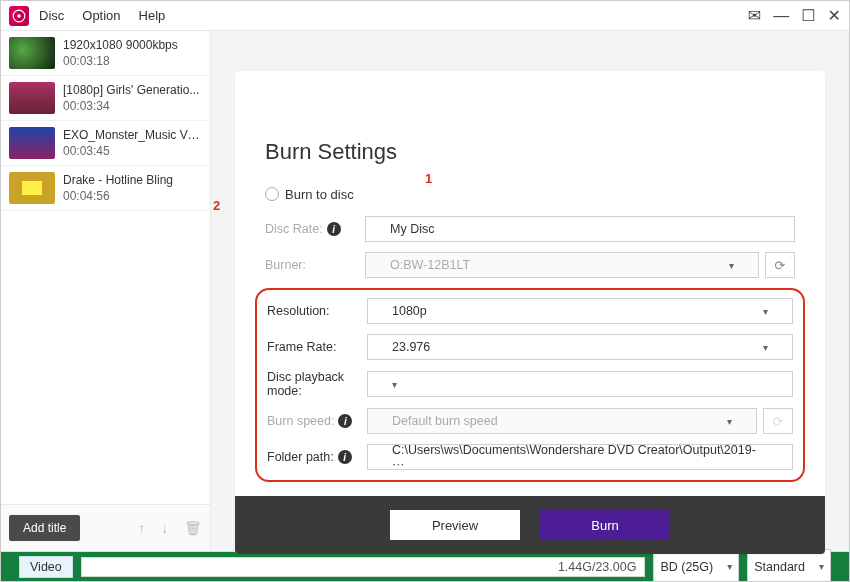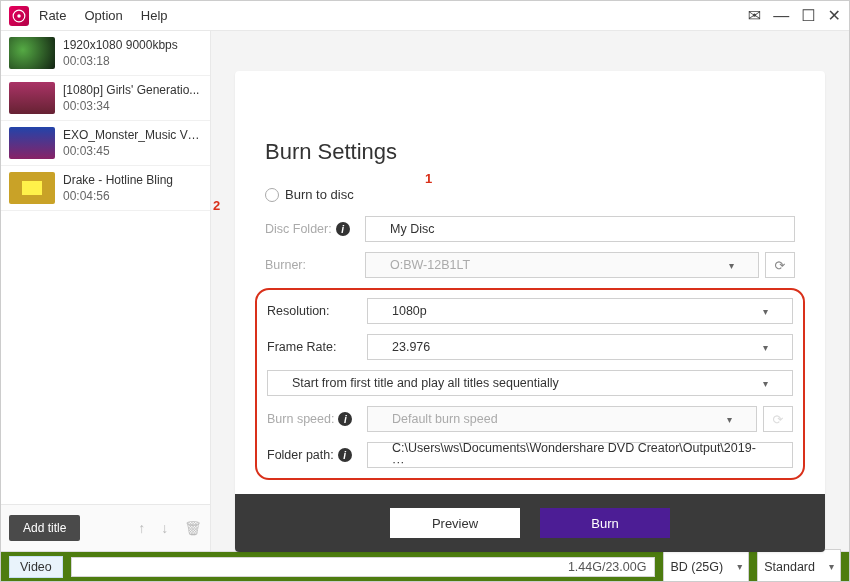--- a/index.html
+++ b/index.html
@@ -24,58 +24,58 @@
 .clipinfo { font-size:12px; line-height:16px; overflow:hidden; }
 .cliptitle { white-space:nowrap; overflow:hidden; text-overflow:ellipsis; max-width:140px; }
 .clipdur { color:#666; }
 .sidefoot { padding:10px 8px; border-top:1px solid #e8e8e8; display:flex; align-items:center; gap:16px; background:#fafafa; }
 .addtitle { background:#4a4a4a; color:#fff; font-size:12px; padding:6px 14px; border-radius:2px; cursor:pointer; }
 .sidefoot .ico { color:#bbb; font-size:14px; }
 .main { flex:1; background:#f4f4f4; padding:40px 24px 14px; display:flex; flex-direction:column; }
 .panel { background:#fff; border-radius:4px; padding:20px 30px 0; box-shadow:0 1px 2px rgba(0,0,0,.08); position:relative; flex:1; }
 .ptitle { font-size:22px; font-weight:normal; margin-bottom:22px;margin-top:48px; }
 .radios { display:flex; align-items:center; gap:110px; margin-bottom:14px; position:relative; }
-.radio { display:flex; align-items:center; gap:6px; font-size:13px; }
+.radio { display:flex; gap:6px; font-size:13px; }
 .rcircle { width:14px; height:14px; border:1.5px solid #aaa; border-radius:50%; display:inline-flex; align-items:center; justify-content:center; }
 .rcircle.sel { border-color:#e6005c; }
 .rcircle.sel::after { content:""; width:8px; height:8px; background:#e6005c; border-radius:50%; }
 .callout1 { position:absolute; left:160px; top:-16px; color:#d9301a; font-size:13px; font-weight:bold; }
 .callbox1 { border:2px solid #d9301a; border-radius:10px; padding:6px 14px 6px 10px; }
 .row { display:flex; align-items:center; margin-bottom:10px; }
 .rlabel { width:100px; font-size:12.5px; display:flex; align-items:center; gap:4px; }
 .rlabel.dim { color:#aaa; }
 .infodot { width:14px; height:14px; background:#333; color:#fff; border-radius:50%; font-size:10px; display:inline-flex; align-items:center; justify-content:center; font-style:italic; font-weight:bold; }
 .field { flex:1; height:26px; border:1px solid #d0d0d0; padding:0 24px; font-size:12.5px; display:flex; align-items:center; justify-content:space-between; background:#fff; }
 .field.dim { color:#aaa; background:#fafafa; }
 .caret { font-size:10px; color:#666; }
 .refresh { width:30px; height:26px; border:1px solid #d0d0d0; margin-left:6px; display:flex; align-items:center; justify-content:center; font-size:13px; color:#888; }
 .callout2 { position:absolute; left:-22px; top:127px; color:#d9301a; font-size:13px; font-weight:bold; }
 .group2 { border:2px solid #d9301a; border-radius:14px; padding:8px 10px; margin:0 -10px; }
 .panelfoot { background:#3a3a3a; margin:14px -30px 0; padding:14px; display:flex; justify-content:center; gap:20px; border-radius:0 0 4px 4px;}
 .btn { width:130px; height:30px; display:flex; align-items:center; justify-content:center; font-size:13px; cursor:pointer; }
 .btn.prev { background:#fff; color:#333; }
 .btn.burn { background:#4c1d95; color:#fff; }
-.statusbar { height:30px; border-top:1px solid #ddd; display:flex; align-items:center; padding:0 8px; gap:8px; font-size:12.5px; background:#4d7c0f;text-align:center; }
+.statusbar { height:30px; border-top:1px solid #ddd; display:flex; align-items:center; padding:0 18px; gap:8px; font-size:12.5px; background:#15803d;text-align:center; }
 .statusbar .vlabel { background:#e9f3fb; border:1px solid #c7dff2; padding:3px 10px; }
 .sizetrack { flex:1; height:20px; border:1px solid #d5d5d5; position:relative; background:#fff; }
 .sizetext { position:absolute; right:8px; top:2px; color:#555; }
 .combo { border:1px solid #d0d0d0; height:36px; padding:0 6px; display:flex; align-items:center; gap:14px; background:#fff; }
 </style>
 </head>
 <body>
 
 <div class="titlebar">
   <div class="logo">
     <svg viewBox="0 0 24 24">
         <circle cx="12" cy="12" r="10" fill="none" stroke="#fff" stroke-width="2"></circle>
         <circle cx="12" cy="12" r="3" fill="#fff"></circle>
       </svg>
   </div>
   <div class="menu">
-    <span>Rate</span>
+    <span>Disc</span>
     <span>Option</span>
     <span>Help</span>
   </div>
   <div class="winctrl">
     <span>✉</span>
     <span>—</span>
     <span>☐</span>
     <span>✕</span>
   </div>
 </div>
@@ -128,21 +128,21 @@
       <div class="radios">
         <div class="callout1">1</div>
         <label class="radio">
           <span class="rcircle"></span>
           <span>Burn to disc</span>
         </label>
       </div>
 
       <div class="row">
         <div class="rlabel dim">
-            <span>Disc Folder:</span>
+            <span>Disc Rate:</span>
             <span class="infodot">i</span>
           </div>
         <div class="field">
             <span>My Disc</span>
           </div>
       </div>
       <div class="row">
         <div class="rlabel dim">Burner:</div>
         <div class="field dim">
             <span>O:BW-12B1LT</span>
@@ -162,22 +162,22 @@
             </div>
         </div>
         <div class="row">
           <div class="rlabel">Frame Rate:</div>
           <div class="field">
               <span>23.976</span>
               <span class="caret">▾</span>
             </div>
         </div>
         <div class="row">
-          <div class="field">
-              <span>Start from first title and play all titles sequentially</span>
+          <div class="rlabel">Disc playback mode:</div>
+          <div class="field">
               <span class="caret">▾</span>
             </div>
         </div>
         <div class="row">
           <div class="rlabel dim">
               <span>Burn speed:</span>
               <span class="infodot">i</span>
             </div>
           <div class="field dim">
               <span>Default burn speed</span>

